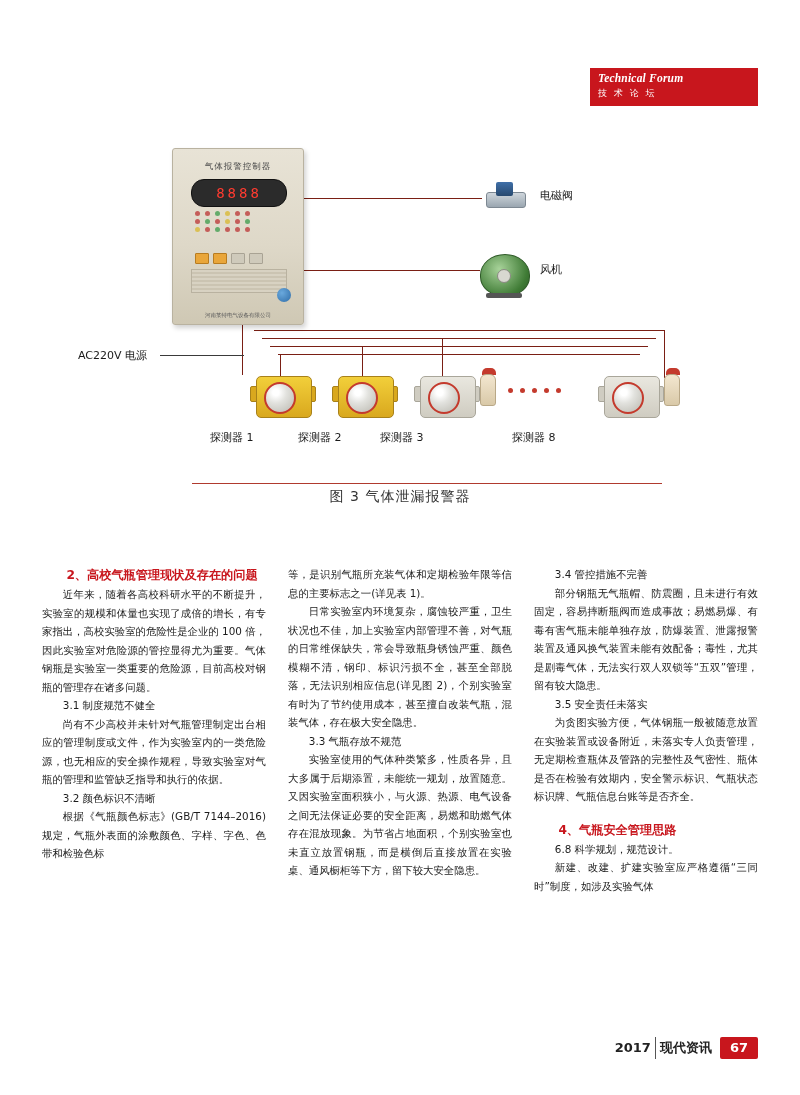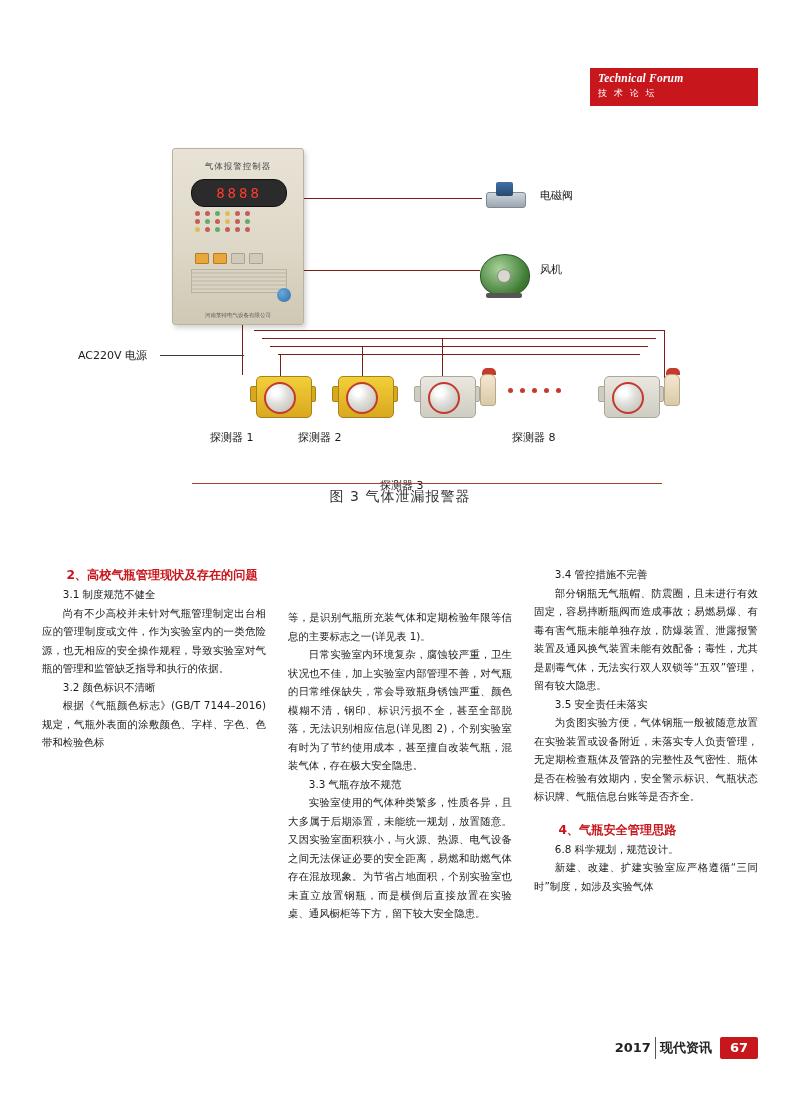--- a/index.html
+++ b/index.html
@@ -298,21 +298,21 @@
   }
   .col {
     width: 224px;
     font-family: "DejaVu Sans", sans-serif;
     font-size: 10.4px;
     line-height: 18.5px;
     color: #1c1c1c;
     text-align: justify;
   }
   .col p { margin: 0; text-indent: 2em; }
-  .col p.noindent { text-indent: 0; margin-top: 43px; }
+  .col p.noindent { text-indent: 0; }
   .sec-head {
     color: #c8161d;
     font-weight: bold;
     font-size: 12.2px;
     line-height: 20px;
     margin: 0 0 4px 0;
     text-indent: 0;
   }
   .sec-head.sp { margin-top: 14px; }
 
@@ -468,31 +468,32 @@
   <div class="dots">
     <i></i>
       <i></i>
       <i></i>
       <i></i>
       <i></i>
   </div>
 
   <div class="det-label" style="left:168px;">探测器 1</div>
   <div class="det-label" style="left:256px;">探测器 2</div>
-  <div class="det-label" style="left:338px;margin-top:48px;">探测器 3</div>
+  <div class="det-label" style="left:338px;">探测器 3</div>
   <div class="det-label" style="left:470px;">探测器 8</div>
 
   <div class="fig-rule"></div>
   <div class="fig-caption">图 3   气体泄漏报警器</div>
 </div>
 
 <div class="cols">
 
   <div class="col">
     <p class="sec-head">2、高校气瓶管理现状及存在的问题</p>
+    <p>近年来，随着各高校科研水平的不断提升，实验室的规模和体量也实现了成倍的增长，有专家指出，高校实验室的危险性是企业的 100 倍，因此实验室对危险源的管控显得尤为重要。气体钢瓶是实验室一类重要的危险源，目前高校对钢瓶的管理存在诸多问题。</p>
     <p>3.1 制度规范不健全</p>
     <p>尚有不少高校并未针对气瓶管理制定出台相应的管理制度或文件，作为实验室内的一类危险源，也无相应的安全操作规程，导致实验室对气瓶的管理和监管缺乏指导和执行的依据。</p>
     <p>3.2 颜色标识不清晰</p>
     <p>根据《气瓶颜色标志》(GB/T 7144–2016)规定，气瓶外表面的涂敷颜色、字样、字色、色带和检验色标</p>
   </div>
 
   <div class="col">
     <p class="noindent">等，是识别气瓶所充装气体和定期检验年限等信息的主要标志之一(详见表 1)。</p>
     <p>日常实验室内环境复杂，腐蚀较严重，卫生状况也不佳，加上实验室内部管理不善，对气瓶的日常维保缺失，常会导致瓶身锈蚀严重、颜色模糊不清，钢印、标识污损不全，甚至全部脱落，无法识别相应信息(详见图 2)，个别实验室有时为了节约使用成本，甚至擅自改装气瓶，混装气体，存在极大安全隐患。</p>
     <p>3.3 气瓶存放不规范</p>

